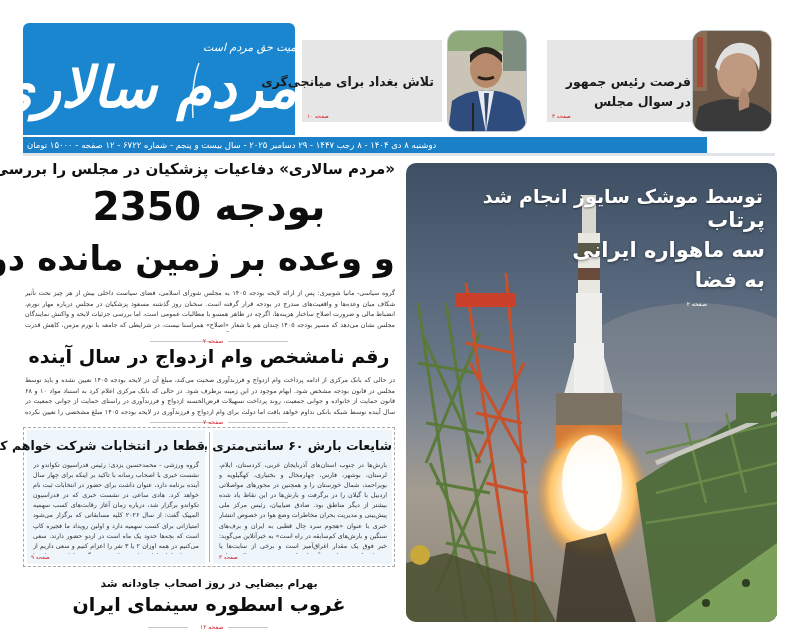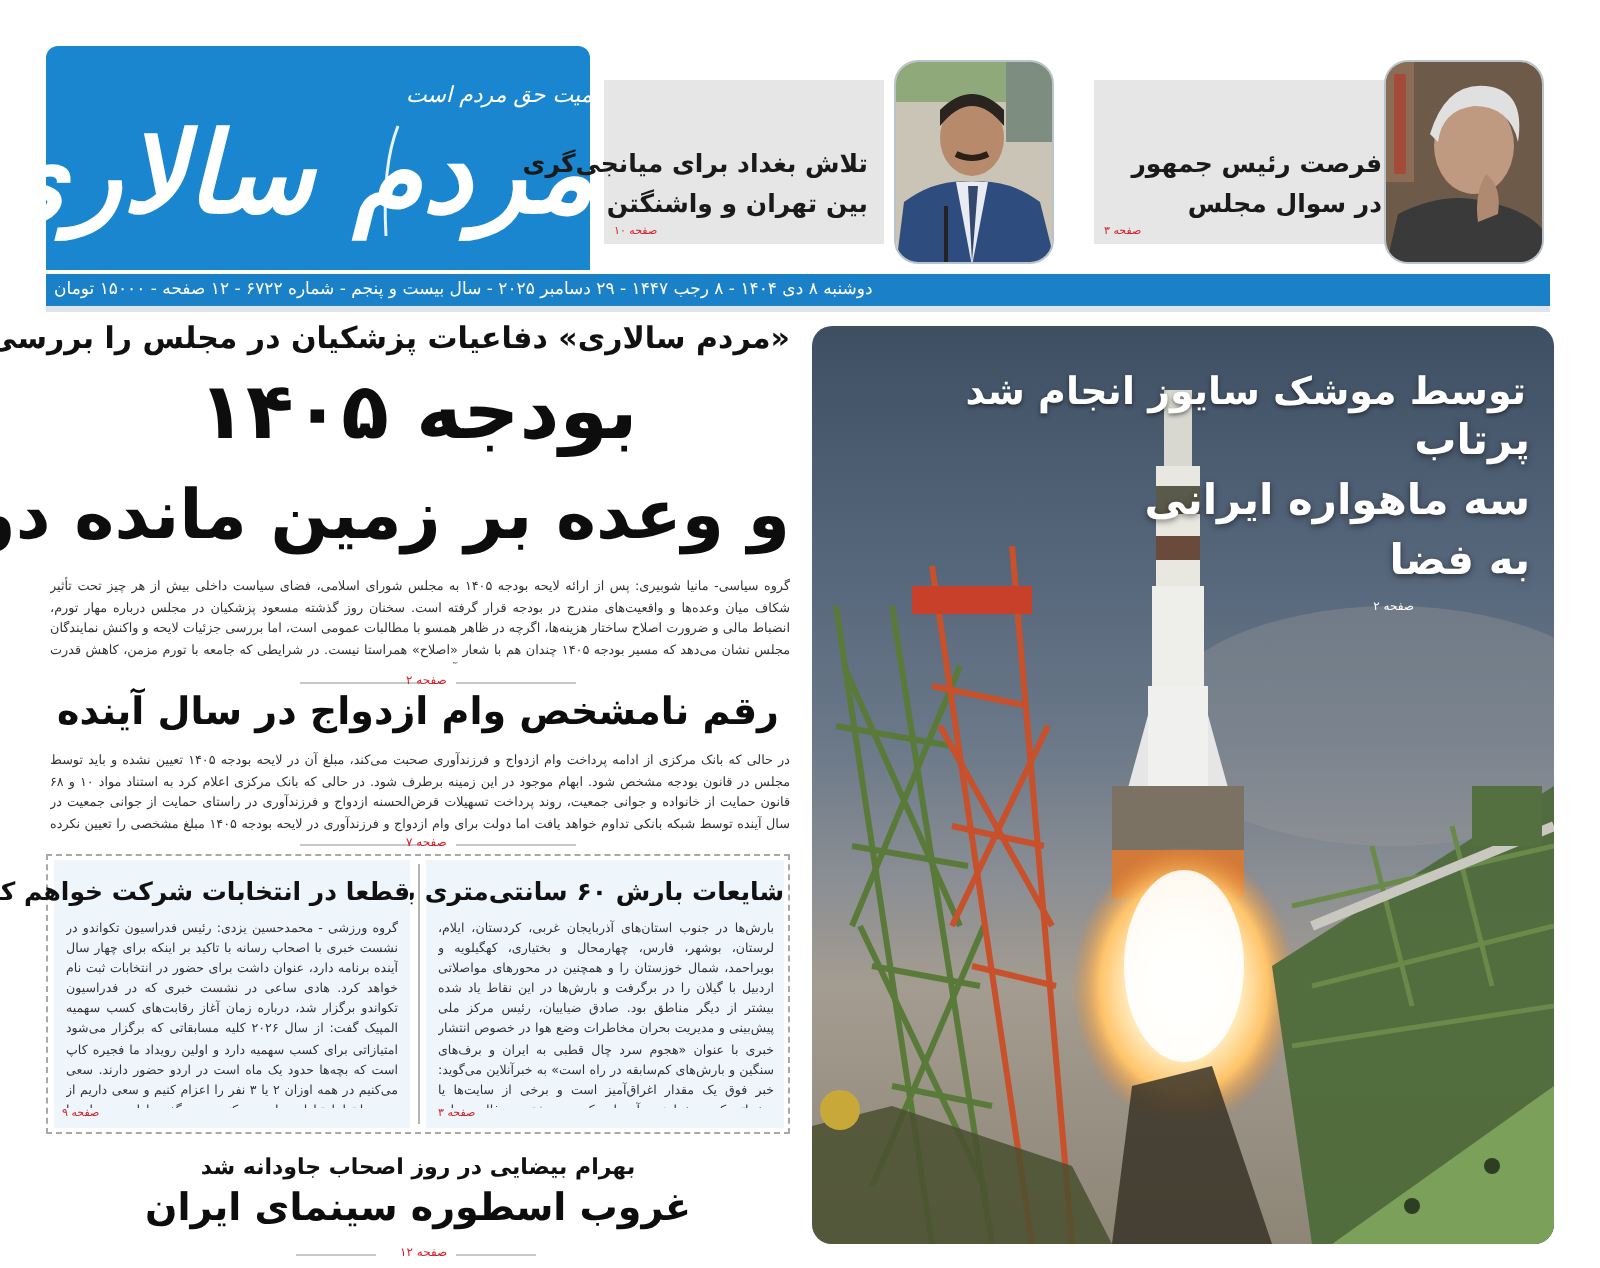--- a/index.html
+++ b/index.html
@@ -17,21 +17,21 @@
       color: #ffffff; font-family: "DejaVu Serif", serif; font-style: italic;
       font-size: 11px; direction: rtl; white-space: nowrap;
     }
     .logo-title {
       position: absolute; left: 12px; top: 24px; width: 262px;
       color: #ffffff; font-family: "DejaVu Serif", serif; font-style: italic; font-weight: bold;
       font-size: 56px; line-height: 80px; direction: rtl; text-align: center; white-space: nowrap;
       letter-spacing: -2px;
     }
     .date-bar {
-      position: absolute; left: 23px; top: 137px; width: 752px; height: 16px;
+      position: absolute; left: 23px; top: 137px; width: 684px; height: 16px;
       background: #1a80c8;
     }
     .date-bar-text {
       position: absolute; left: 4px; top: 1px;
       color: #ffffff; font-size: 8.5px; line-height: 14px; direction: rtl; white-space: nowrap;
       font-family: "DejaVu Sans", sans-serif;
     }
     .date-bar-under { position:absolute; left:23px; top:153px; width:752px; height:3px; background:#dfe4ea; }
 
     
@@ -116,21 +116,20 @@
   <div class="logo-slogan">حاکمیت حق مردم است</div>
   <div class="logo-title">مردم سالاری</div>
 </div>
 <div class="date-bar">
   <div class="date-bar-text">دوشنبه ۸ دی ۱۴۰۴ - ۸ رجب ۱۴۴۷ - ۲۹ دسامبر ۲۰۲۵ - سال بیست و پنجم - شماره ۶۷۲۲ - ۱۲ صفحه - ۱۵۰۰۰ تومان</div>
 </div>
 <div class="date-bar-under"></div>
 
 <div class="teaser" style="left:302px;width:140px;">
   <div class="teaser-title" style="right:8px;top:20px;">تلاش بغداد برای میانجی‌گری</div>
-  <div class="teaser-title" style="right:8px;top:40px;">بین تهران و واشنگتن</div>
   <div class="page-ref" style="left:5px;top:73px;">صفحه ۱۰</div>
 </div>
 <div class="teaser-photo" style="left:447px;">
   <svg width="80" height="102" viewBox="0 0 80 102">
     <rect width="80" height="102" fill="#c9c4b6"></rect>
     <rect x="0" y="0" width="80" height="20" fill="#8fa97a"></rect>
     <rect x="55" y="0" width="25" height="40" fill="#7d8d80"></rect>
     <ellipse cx="38" cy="38" rx="16" ry="19" fill="#b78a6c"></ellipse>
     <path d="M22 32 Q 38 12 54 32 L 54 24 Q 38 8 22 24 Z" fill="#2a2420"></path>
     <path d="M30 46 Q 38 50 46 46" stroke="#2a2018" stroke-width="3" fill="none"></path>
@@ -152,21 +151,21 @@
     <rect x="0" y="0" width="14" height="60" fill="#8a6d54"></rect>
     <rect x="4" y="6" width="6" height="50" fill="#a44b3a"></rect>
     <ellipse cx="44" cy="42" rx="20" ry="24" fill="#c09a80"></ellipse>
     <path d="M22 36 Q 30 10 50 12 Q 70 14 66 40 Q 62 22 44 22 Q 28 24 26 40 Z" fill="#e0e0e0"></path>
     <path d="M0 102 L 6 76 Q 30 64 50 70 Q 72 74 80 86 L 80 102 Z" fill="#3a3a3a"></path>
     <path d="M50 56 Q 58 62 56 76 L 46 80 Q 44 66 50 56 Z" fill="#b08a70"></path>
   </svg>
 </div>
 
 <div class="kicker" style="left:23px;width:372px;top:160px;font-size:15px;">«مردم سالاری» دفاعیات پزشکیان در مجلس را بررسی کرد</div>
-<div class="headline-big" style="left:23px;width:372px;top:183px;font-size:39px;line-height:48px;">بودجه ۱۴۰۵</div>
+<div class="headline-big" style="left:23px;width:372px;top:183px;font-size:39px;line-height:48px;">بودجه 2350</div>
 <div class="headline-big" style="left:23px;width:372px;top:234px;font-size:34px;line-height:48px;">و وعده بر زمین مانده دولت</div>
 <div class="body-text" style="left:25px;width:370px;top:288px;height:44px;">گروه سیاسی- مانیا شوبیری: پس از ارائه لایحه بودجه ۱۴۰۵ به مجلس شورای اسلامی، فضای سیاست داخلی بیش از هر چیز تحت تأثیر شکاف میان وعده‌ها و واقعیت‌های مندرج در بودجه قرار گرفته است. سخنان روز گذشته مسعود پزشکیان در مجلس درباره مهار تورم، انضباط مالی و ضرورت اصلاح ساختار هزینه‌ها، اگرچه در ظاهر همسو با مطالبات عمومی است، اما بررسی جزئیات لایحه و واکنش نمایندگان مجلس نشان می‌دهد که مسیر بودجه ۱۴۰۵ چندان هم با شعار «اصلاح» همراستا نیست. در شرایطی که جامعه با تورم مزمن، کاهش قدرت خرید و فشار فزاینده معیشتی مواجه است، بودجه ۱۴۰۵ به‌جای آنکه...</div>
 <div class="divider" style="left:150px;width:60px;top:341px;"></div>
 <div class="page-ref" style="left:203px;top:337px;font-size:6px;">صفحه ۲</div>
 <div class="divider" style="left:228px;width:60px;top:341px;"></div>
 
 <div class="headline-big" style="left:23px;width:372px;top:343px;font-size:19px;line-height:26px;letter-spacing:0;">رقم نامشخص وام ازدواج در سال آینده</div>
 <div class="body-text" style="left:25px;width:370px;top:375px;height:44px;">در حالی که بانک مرکزی از ادامه پرداخت وام ازدواج و فرزندآوری صحبت می‌کند، مبلغ آن در لایحه بودجه ۱۴۰۵ تعیین نشده و باید توسط مجلس در قانون بودجه مشخص شود. ابهام موجود در این زمینه برطرف شود. در حالی که بانک مرکزی اعلام کرد به استناد مواد ۱۰ و ۶۸ قانون حمایت از خانواده و جوانی جمعیت، روند پرداخت تسهیلات قرض‌الحسنه ازدواج و فرزندآوری در راستای حمایت از جوانی جمعیت در سال آینده توسط شبکه بانکی تداوم خواهد یافت اما دولت برای وام ازدواج و فرزندآوری در لایحه بودجه ۱۴۰۵ مبلغ مشخصی را تعیین نکرده است و مبلغ این وام‌های قرض‌الحسنه توسط مجلس شورای اسلامی.</div>
 <div class="divider" style="left:150px;width:60px;top:422px;"></div>
 <div class="page-ref" style="left:203px;top:418px;font-size:6px;">صفحه ۷</div>

